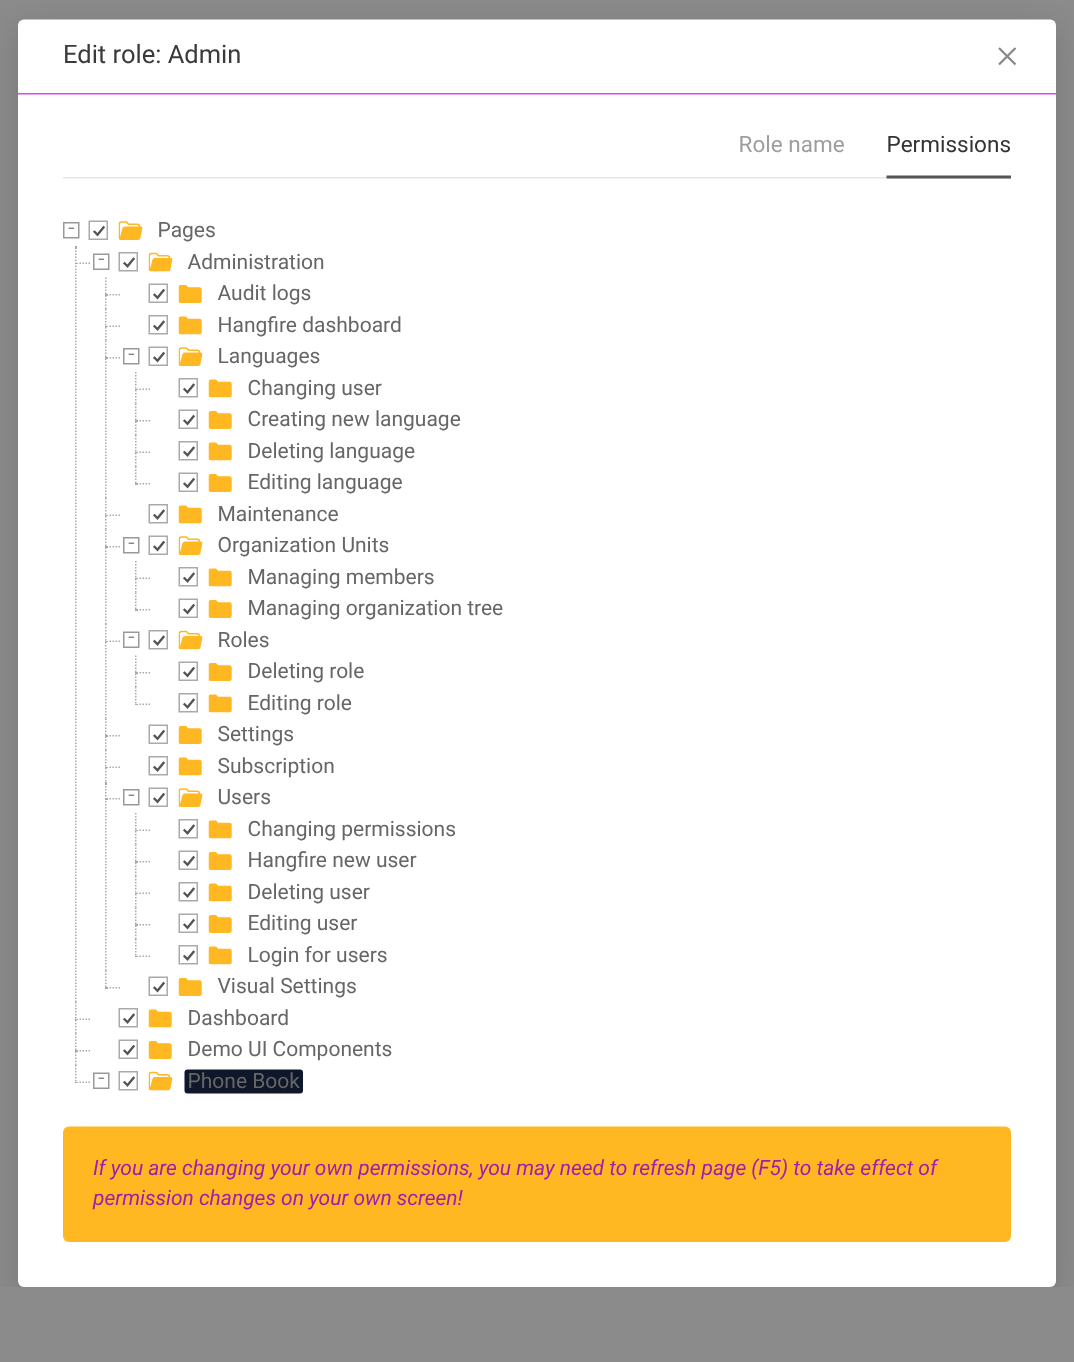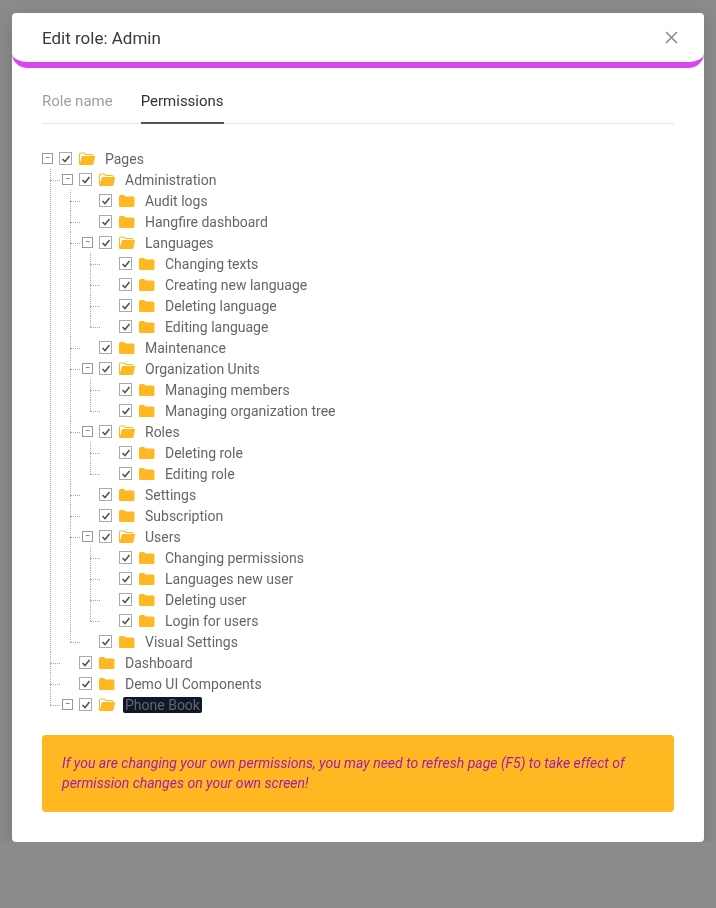--- a/index.html
+++ b/index.html
@@ -13,45 +13,45 @@
   .modal {
     background: #fff;
     margin: 13px auto 0;
     width: 692px;
     border-radius: 4px;
     box-shadow: 0 5px 20px rgba(0,0,0,.15);
     padding-bottom: 20px;
   }
   .modal-header {
     display: flex;
-    align-items: center;
+    align-items: flex-start;
     justify-content: space-between;
     padding: 14px 22px 14px 30px;
-    border-bottom: 6px solid #d946ef;
-    border-radius: 15px;
+    border-bottom: 1px solid #d946ef;
   }
   .modal-title {
     font-size: 17px;
     color: #3a3a3a;
     font-weight: 400;
   }
   .close-btn {
     background: none;
     border: none;
     cursor: pointer;
     padding: 4px;
     color: #888;
     line-height: 0;
   }
   .modal-body { padding: 24px 30px 10px; }
   .tabs {
     display: flex;
     gap: 28px;
     border-bottom: 1px solid #e5e5e5;
     margin-bottom: 24px;
+    justify-content: flex-end;
   }
   .tab {
     padding: 0 0 12px;
     cursor: pointer;
     font-size: 15px;
     color: #9e9e9e;
   }
   .tab.active {
     color: #333;
     border-bottom: 2px solid #555;
@@ -231,21 +231,21 @@
                         <div class="node-row">
                           <span class="toggle-spacer"></span>
                           <span class="chk">
                             <svg width="10" height="10" viewBox="0 0 10 10">
                               <path d="M1.5 5 L4 7.5 L8.5 2" stroke="#555" stroke-width="1.6" fill="none"></path>
                             </svg>
                           </span>
                           <span class="folder"><svg viewBox="0 0 16 13">
                               <path d="M1.5 1 L5 1 L6.5 2.5 L14 2.5 Q15.5 2.5 15.5 4 L15.5 11.5 Q15.5 13 14 13 L1.5 13 Q0 13 0 11.5 L0 2.5 Q0 1 1.5 1 Z" fill="#ffb822"></path>
                             </svg></span>
-                          <span class="node-label">Changing texts</span>
+                          <span class="node-label">Changing user</span>
                         </div>
                       </li>
                       <li class="tree-node">
                         <div class="node-row">
                           <span class="toggle-spacer"></span>
                           <span class="chk">
                             <svg width="10" height="10" viewBox="0 0 10 10">
                               <path d="M1.5 5 L4 7.5 L8.5 2" stroke="#555" stroke-width="1.6" fill="none"></path>
                             </svg>
                           </span>
@@ -447,35 +447,49 @@
                         <div class="node-row">
                           <span class="toggle-spacer"></span>
                           <span class="chk">
                             <svg width="10" height="10" viewBox="0 0 10 10">
                               <path d="M1.5 5 L4 7.5 L8.5 2" stroke="#555" stroke-width="1.6" fill="none"></path>
                             </svg>
                           </span>
                           <span class="folder"><svg viewBox="0 0 16 13">
                               <path d="M1.5 1 L5 1 L6.5 2.5 L14 2.5 Q15.5 2.5 15.5 4 L15.5 11.5 Q15.5 13 14 13 L1.5 13 Q0 13 0 11.5 L0 2.5 Q0 1 1.5 1 Z" fill="#ffb822"></path>
                             </svg></span>
-                          <span class="node-label">Languages new user</span>
+                          <span class="node-label">Hangfire new user</span>
                         </div>
                       </li>
                       <li class="tree-node">
                         <div class="node-row">
                           <span class="toggle-spacer"></span>
                           <span class="chk">
                             <svg width="10" height="10" viewBox="0 0 10 10">
                               <path d="M1.5 5 L4 7.5 L8.5 2" stroke="#555" stroke-width="1.6" fill="none"></path>
                             </svg>
                           </span>
                           <span class="folder"><svg viewBox="0 0 16 13">
                               <path d="M1.5 1 L5 1 L6.5 2.5 L14 2.5 Q15.5 2.5 15.5 4 L15.5 11.5 Q15.5 13 14 13 L1.5 13 Q0 13 0 11.5 L0 2.5 Q0 1 1.5 1 Z" fill="#ffb822"></path>
                             </svg></span>
                           <span class="node-label">Deleting user</span>
+                        </div>
+                      </li>
+                      <li class="tree-node">
+                        <div class="node-row">
+                          <span class="toggle-spacer"></span>
+                          <span class="chk">
+                            <svg width="10" height="10" viewBox="0 0 10 10">
+                              <path d="M1.5 5 L4 7.5 L8.5 2" stroke="#555" stroke-width="1.6" fill="none"></path>
+                            </svg>
+                          </span>
+                          <span class="folder"><svg viewBox="0 0 16 13">
+                              <path d="M1.5 1 L5 1 L6.5 2.5 L14 2.5 Q15.5 2.5 15.5 4 L15.5 11.5 Q15.5 13 14 13 L1.5 13 Q0 13 0 11.5 L0 2.5 Q0 1 1.5 1 Z" fill="#ffb822"></path>
+                            </svg></span>
+                          <span class="node-label">Editing user</span>
                         </div>
                       </li>
                       <li class="tree-node">
                         <div class="node-row">
                           <span class="toggle-spacer"></span>
                           <span class="chk">
                             <svg width="10" height="10" viewBox="0 0 10 10">
                               <path d="M1.5 5 L4 7.5 L8.5 2" stroke="#555" stroke-width="1.6" fill="none"></path>
                             </svg>
                           </span>

